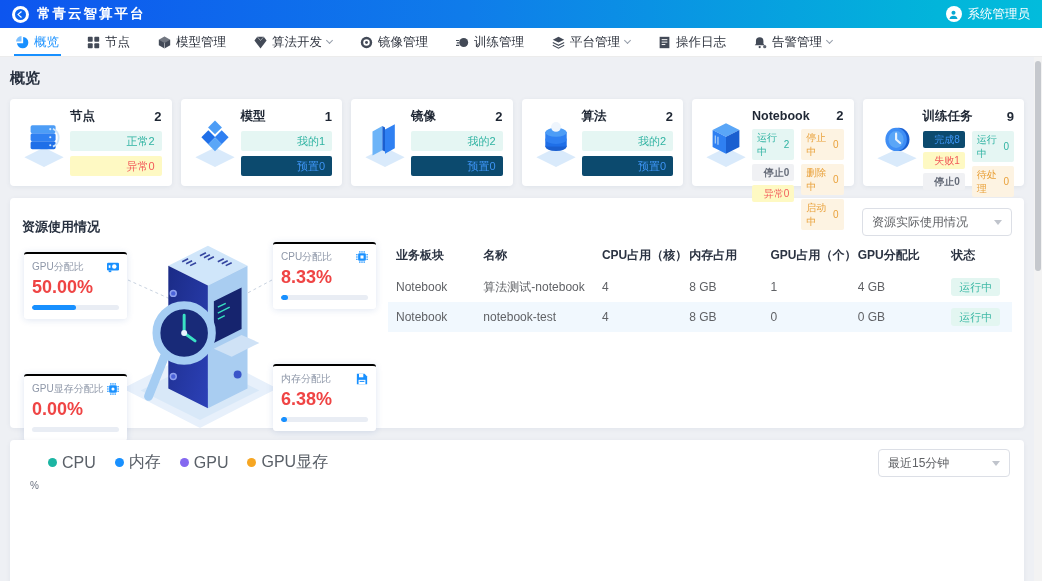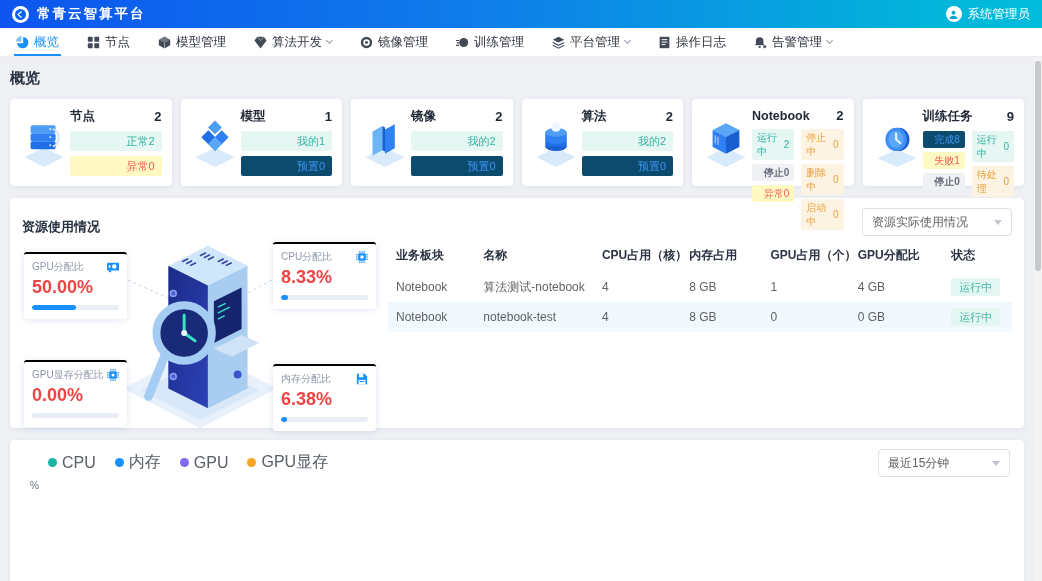--- a/index.html
+++ b/index.html
@@ -60,21 +60,21 @@
   .select .arrow { width:0; height:0; border-left:4px solid transparent; border-right:4px solid transparent; border-top:5px solid #c0c4cc; }
   .res-body { display:flex; margin-top:2px; }
 
   .viz { position:relative; width:356px; height:186px; flex-shrink:0; }
   .viz .lines { position:absolute; left:0; top:0; }
   .viz .server { position:absolute; left:98px; top:-6px; }
   .gauge { position:absolute; width:103px; background:#fff; border-top:2px solid #000000; border-radius:3px;
     box-shadow:0 1px 7px rgba(30,80,160,.14); padding:6px 8px 9px; }
   .gauge.g0 { left:2px;  top:14px; }
   .gauge.g1 { right:2px; top:4px; }
-  .gauge.g2 { left:2px;  top:122px; }
+  .gauge.g2 { left:2px;  top:136px; }
   .gauge.g3 { right:2px; top:126px; }
   .g-label { display:flex; justify-content:space-between; align-items:center; font-size:10px; color:#8e97a8; white-space:nowrap; }
   .g-label svg { width:12px; height:12px; flex-shrink:0; }
   .g-value { font-size:18px; font-weight:bold; color:#ef4444; margin:3px 0 7px; }
   .g-bar { height:5px; background:#e9edf4; border-radius:3px; overflow:hidden; }
   .g-fill { height:100%; background:#1890ff; border-radius:3px; }
 
   .res-table { flex:1; margin-left:10px; overflow:hidden; }
   table { width:100%; border-collapse:collapse; table-layout:fixed; }
   th { font-size:12px; color:#2b3342; font-weight:bold; text-align:left; padding:9px 8px 8px; white-space:nowrap; }

